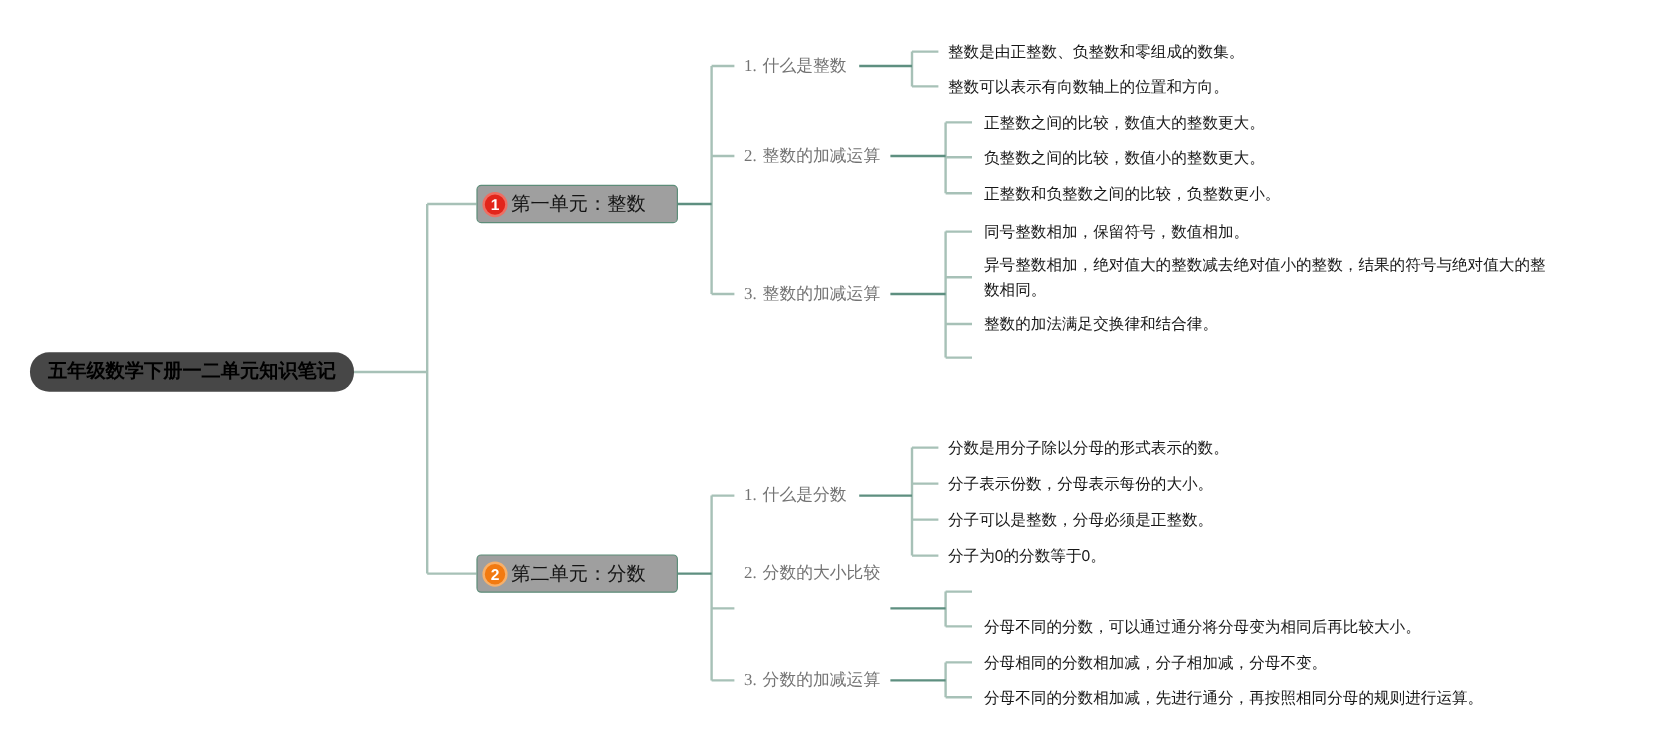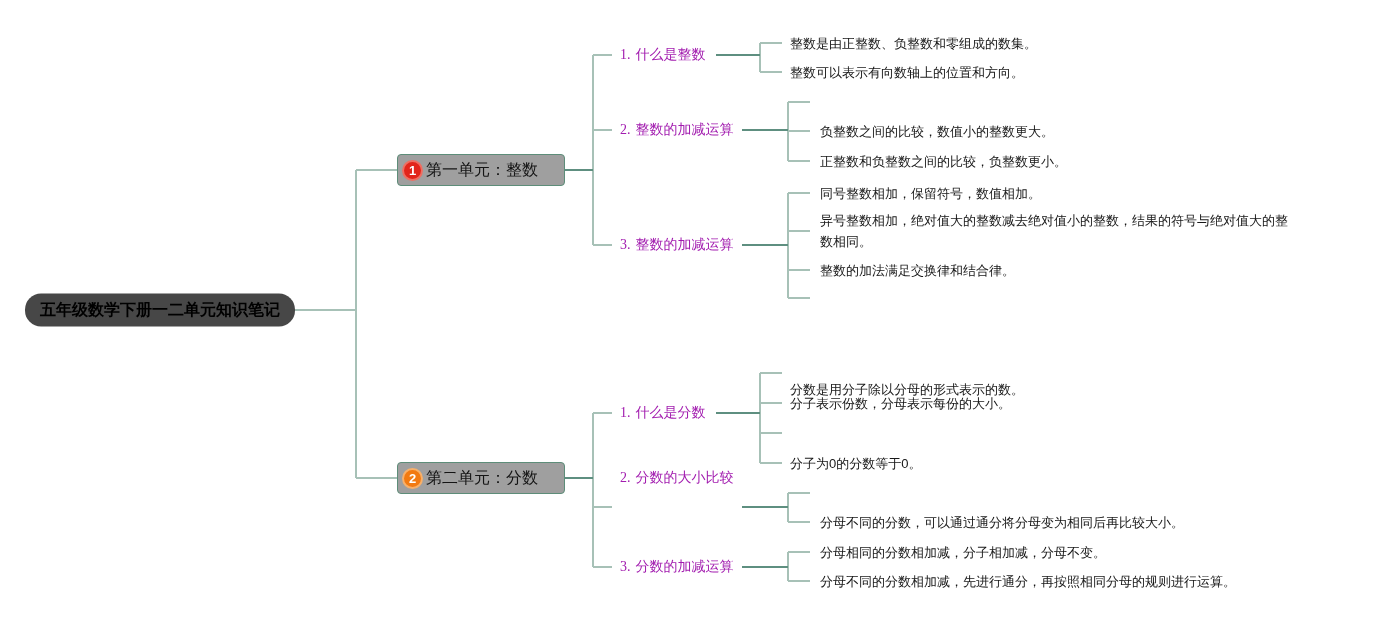--- a/index.html
+++ b/index.html
@@ -29,21 +29,21 @@
   }
   .badge{
     width:21px;height:21px;border-radius:50%;
     display:flex;align-items:center;justify-content:center;
     color:#ffffff;font-size:13px;font-weight:bold;flex:0 0 auto;
     box-sizing:border-box;
   }
   .badge-red{background:#e2251b;border:2px solid #ee6e62;}
   .badge-orange{background:#f27a11;border:2px solid #f7b06a;}
 
-  .topic-node{left:620px;font-size:14px;color:#a21caf;}
+  .topic-node{left:620px;font-size:14px;color:#737373;}
   .topic-num{font-family:"Liberation Serif","DejaVu Serif",serif;margin-right:5px;}
 
   .leaf-node{font-size:13px;color:#171717;line-height:21px;}
   .leaf-wide{white-space:normal;width:478px;word-break:break-all;}
 </style>
 </head>
 <body>
 
 <div class="canvas">
 
@@ -79,20 +79,23 @@
   <div class="node leaf-node" style="left:790px;top:43px;">
     <span>整数是由正整数、负整数和零组成的数集。</span>
   </div>
   <div class="node leaf-node" style="left:790px;top:72px;">
     <span>整数可以表示有向数轴上的位置和方向。</span>
   </div>
 
   <div class="node topic-node" style="top:130px;">
     <span class="topic-num">2.</span><span>整数的加减运算</span>
   </div>
+  <div class="node leaf-node" style="left:820px;top:102px;">
+    <span>正整数之间的比较，数值大的整数更大。</span>
+  </div>
   <div class="node leaf-node" style="left:820px;top:131px;">
     <span>负整数之间的比较，数值小的整数更大。</span>
   </div>
   <div class="node leaf-node" style="left:820px;top:161px;">
     <span>正整数和负整数之间的比较，负整数更小。</span>
   </div>
 
   <div class="node topic-node" style="top:245px;">
     <span class="topic-num">3.</span><span>整数的加减运算</span>
   </div>
@@ -112,25 +115,28 @@
   <div class="node branch-node" style="top:478px;">
     <span class="badge badge-orange">
       <span>2</span>
     </span>
     <span>第二单元：分数</span>
   </div>
 
   <div class="node topic-node" style="top:413px;">
     <span class="topic-num">1.</span><span>什么是分数</span>
   </div>
-  <div class="node leaf-node" style="left:790px;top:373px;margin-top:16px;">
+  <div class="node leaf-node" style="left:790px;top:373px;">
     <span>分数是用分子除以分母的形式表示的数。</span>
   </div>
   <div class="node leaf-node" style="left:790px;top:403px;">
     <span>分子表示份数，分母表示每份的大小。</span>
+  </div>
+  <div class="node leaf-node" style="left:790px;top:433px;">
+    <span>分子可以是整数，分母必须是正整数。</span>
   </div>
   <div class="node leaf-node" style="left:790px;top:463px;">
     <span>分子为0的分数等于0。</span>
   </div>
 
   <div class="node topic-node" style="top:478px;">
     <span class="topic-num">2.</span><span>分数的大小比较</span>
   </div>
   <div class="node leaf-node" style="left:820px;top:522px;">
     <span>分母不同的分数，可以通过通分将分母变为相同后再比较大小。</span>

